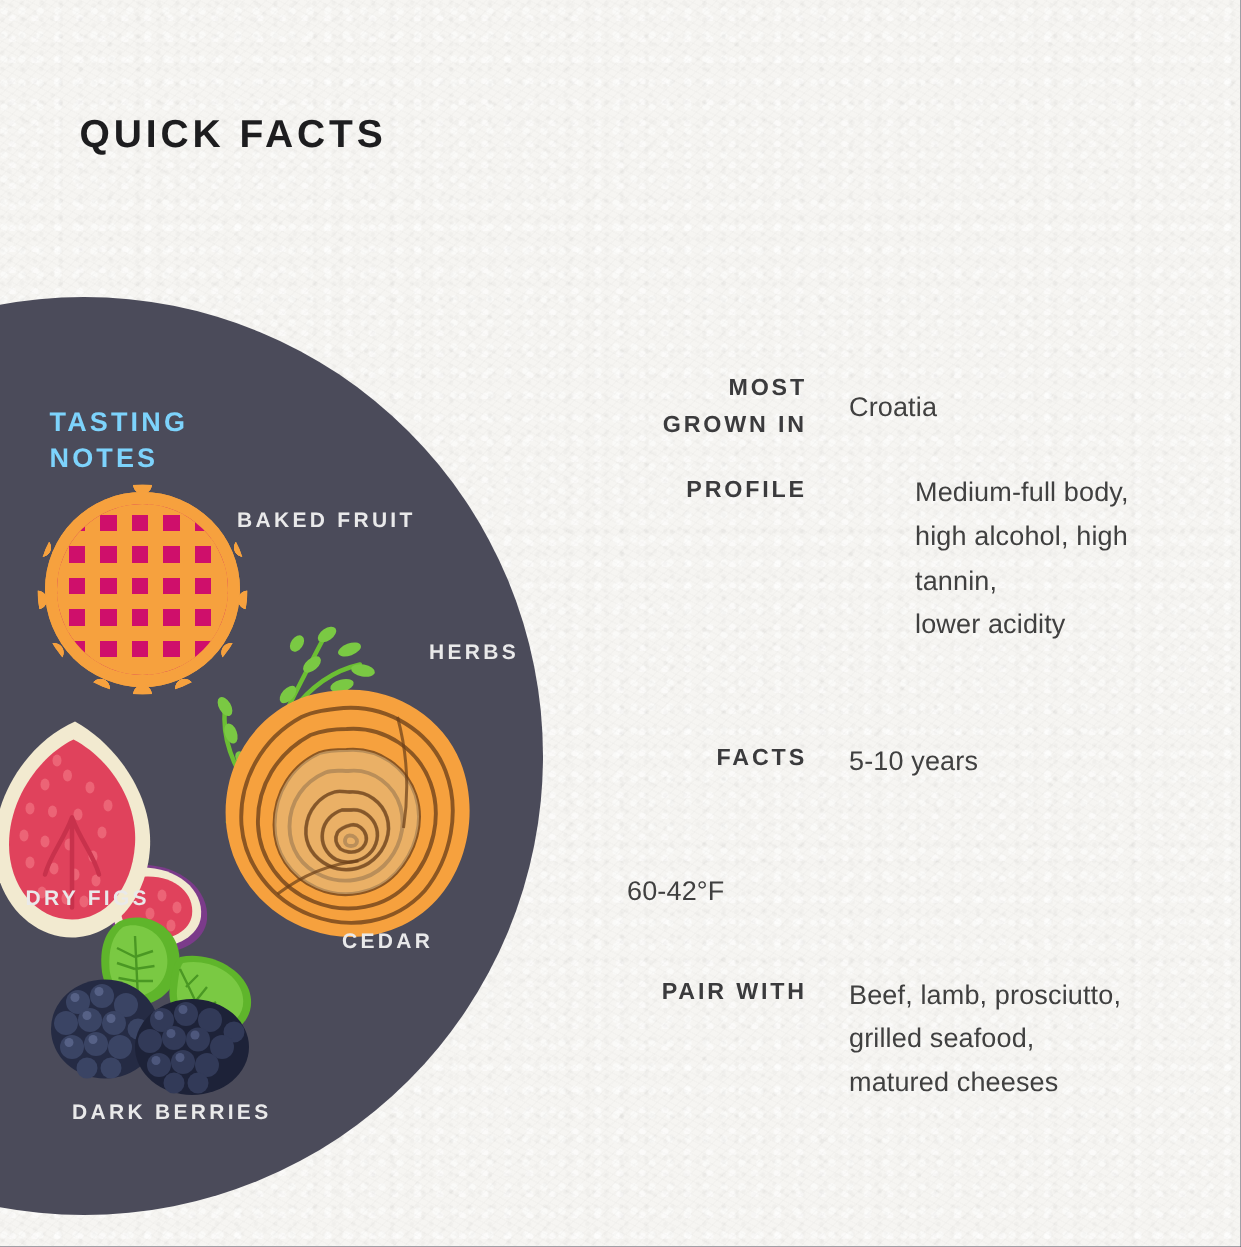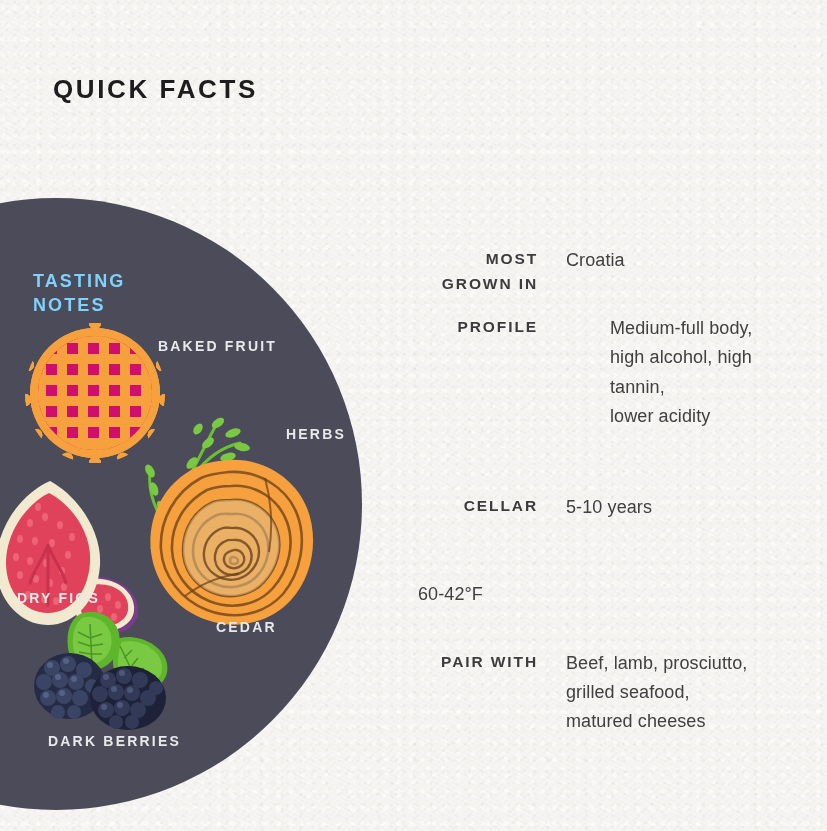--- a/index.html
+++ b/index.html
@@ -61,21 +61,21 @@
   }
 
   .note-label{
     position:absolute;color:#e9e9ea;
     font-size:14px;font-weight:700;letter-spacing:2.2px;
     white-space:nowrap;
   }
   .nl-baked{left:408px;top:140px;}
   .nl-herbs{left:536px;top:228px;}
   .nl-figs {left:267px;top:392px;text-align:center;}
-  .nl-cedar{left:466px;top:421px;text-align:right;}
+  .nl-cedar{left:478px;top:421px;text-align:right;}
   .nl-berries{left:298px;top:535px;}
 
   
   .ill{position:absolute;}
 
   
   .pie{left:280px;top:130px;width:130px;height:130px;}
   .pie .scallop{position:absolute;inset:0;border-radius:50%;
      background:#f6a13e;
      filter:drop-shadow(0 0 0 #f6a13e);}
@@ -125,21 +125,21 @@
   .fact-label{
     width:148px;flex:0 0 148px;text-align:right;
     font-size:15.5px;font-weight:600;letter-spacing:1.9px;
     color:#3b3b3d;line-height:1.62;white-space:pre-line;
   }
   .fact-value{
     margin-left:28px;
     font-size:18px;color:#404040;line-height:1.62;
     white-space:pre-line;letter-spacing:.1px;
   }
-  .r-most{margin-top:0px;}
+  .r-most{margin-top:0px;align-items:center;}
   .r-profile{margin-top:18px;gap:44px;}
   .r-cellar{margin-top:62px;}
   .r-temp{margin-top:58px;}
   .r-pair{margin-top:40px;}
 </style>
 </head>
 <body>
 
 <div class="paper-texture"></div>
 <div class="paper-texture2"></div>
@@ -347,21 +347,21 @@
   </div>
 
   <div class="fact-row r-profile">
     <div class="fact-label">PROFILE</div>
     <div class="fact-value">Medium-full body,
 high alcohol, high tannin,
 lower acidity</div>
   </div>
 
   <div class="fact-row r-cellar">
-    <div class="fact-label">CELLAR</div>
+    <div class="fact-label">FACTS</div>
     <div class="fact-value">5-10 years</div>
   </div>
 
   <div class="fact-row r-temp">
     <div class="fact-value">60-42°F</div>
   </div>
 
   <div class="fact-row r-pair">
     <div class="fact-label">PAIR WITH</div>
     <div class="fact-value">Beef, lamb, prosciutto,

